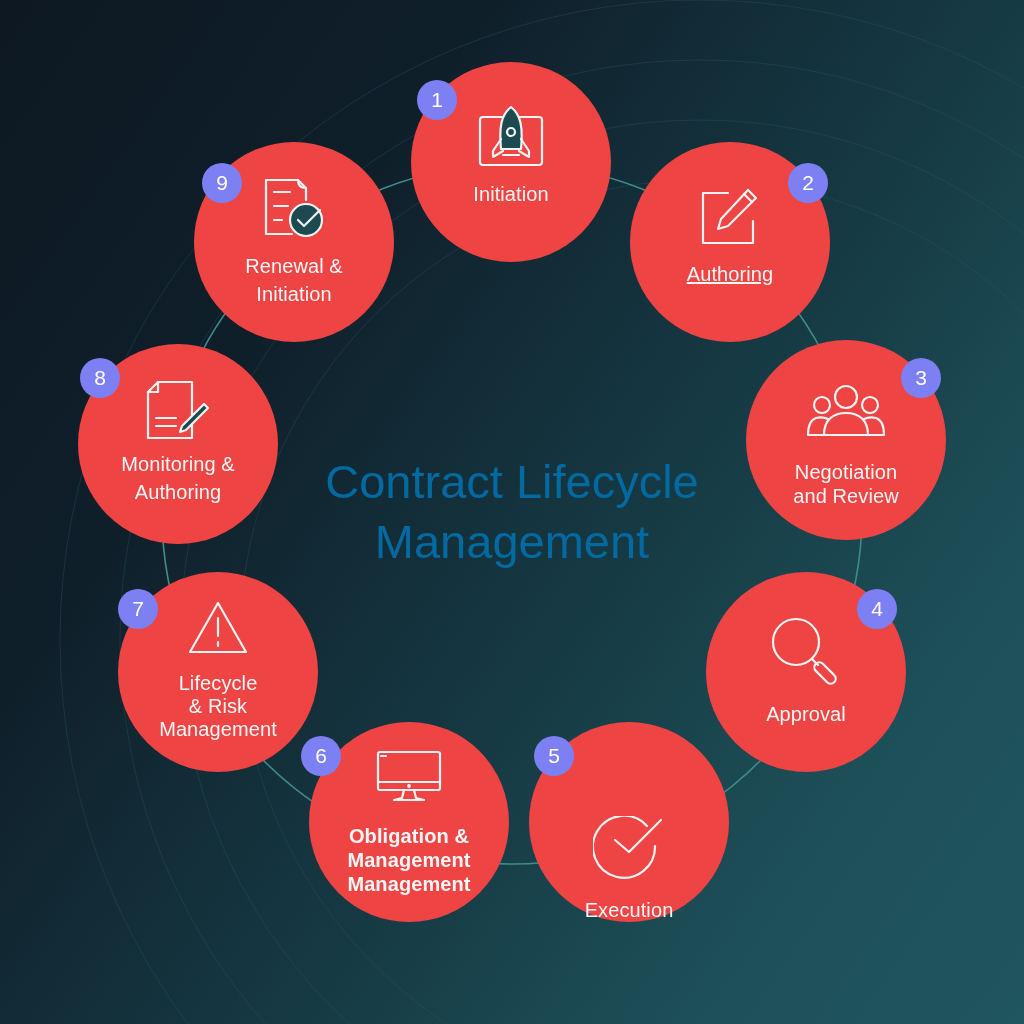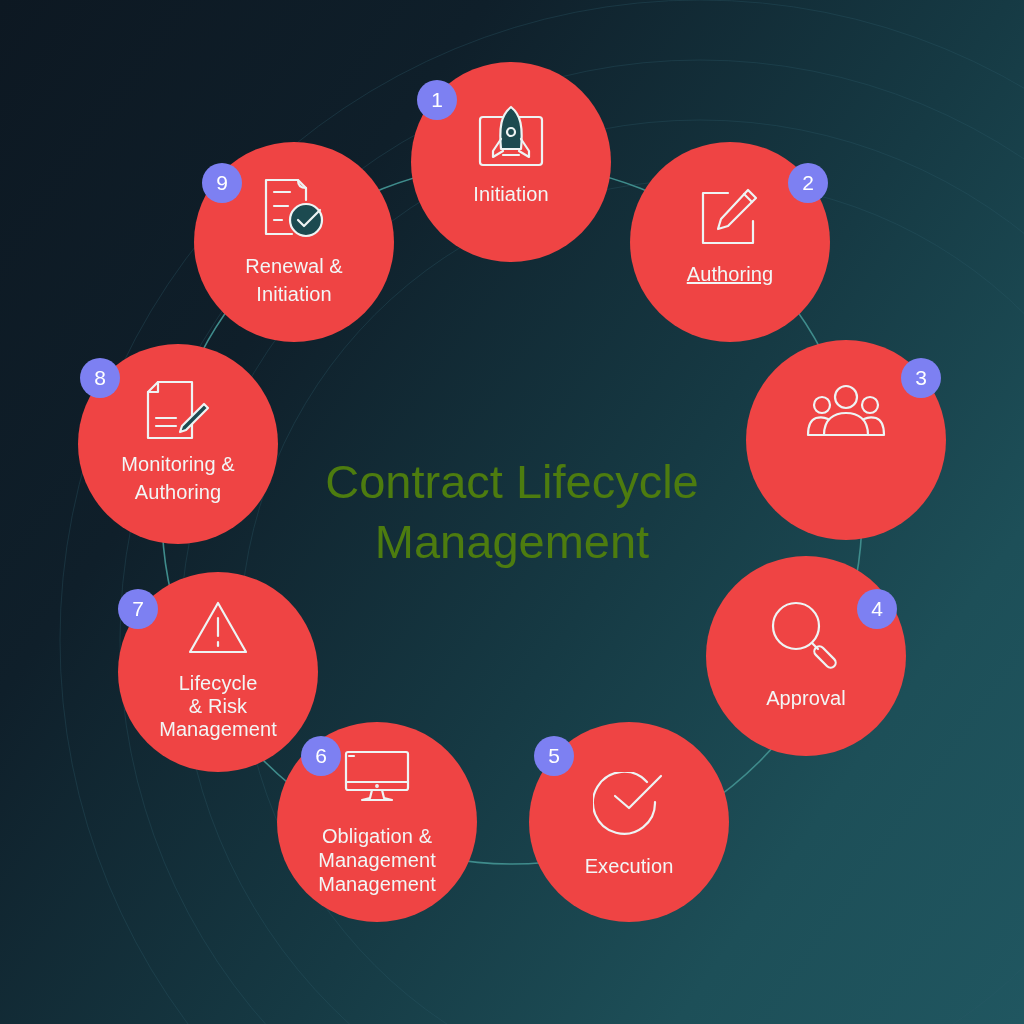--- a/index.html
+++ b/index.html
@@ -19,21 +19,21 @@
   }
   .node .icon { margin-top:44px; height:62px; display:flex; align-items:center; justify-content:center; }
   .node .icon svg { stroke:#eef4f4; fill:none; stroke-width:2.2; stroke-linecap:round; stroke-linejoin:round; }
   .node .label { margin-top:14px; font-size:20px; line-height:24px; letter-spacing:0.1px; }
   .badge {
     position:absolute; width:40px; height:40px; border-radius:50%;
     background:#7d80f2; color:#ffffff; font-size:21px; line-height:40px; text-align:center;
   }
   .title {
     position:absolute; left:262px; top:452px; width:500px; text-align:center;
-    color:#4d7c0f; font-size:47px; line-height:60px; font-weight:400;
+    color:#0369a1; font-size:47px; line-height:60px; font-weight:400;
   }
 </style>
 </head>
 <body>
 
 <svg class="bg-arcs" viewBox="0 0 1024 1024">
   <g fill="none" stroke="#2a5a66" stroke-opacity="0.35" stroke-width="1">
     <circle cx="700" cy="640" r="640"></circle>
     <circle cx="700" cy="640" r="580"></circle>
     <circle cx="700" cy="640" r="520"></circle>
@@ -85,51 +85,55 @@
   <div class="icon" style="margin-top:40px;">
     <svg width="80" height="56" viewBox="0 0 80 56">
       <circle cx="40" cy="14" r="11"></circle>
       <circle cx="16" cy="22" r="8"></circle>
       <circle cx="64" cy="22" r="8"></circle>
       <path d="M18 52 C18 36 28 30 40 30 C52 30 62 36 62 52 Z"></path>
       <path d="M22 36 C18 34 14 34 10 35 C4 37 2 44 2 52 L18 52"></path>
       <path d="M58 36 C62 34 66 34 70 35 C76 37 78 44 78 52 L62 52"></path>
     </svg>
   </div>
+  <div class="label" style="margin-top:18px;">
+    <div>Negotiation</div>
+    <div>and Review</div>
+  </div>
 </div>
 <div class="badge" style="left:901px; top:358px;">3</div>
 
-<div class="node" style="left:706px; top:556px;">
+<div class="node" style="left:706px; top:572px;">
   <div class="icon" style="margin-top:44px; height:70px;">
     <svg width="72" height="70" viewBox="0 0 72 70">
       <circle cx="26" cy="26" r="23"></circle>
       <path d="M42 43 L48 49"></path>
       <rect x="50" y="44" width="10" height="26" rx="5" transform="rotate(-45 55 57)"></rect>
     </svg>
   </div>
   <div class="label" style="margin-top:16px;">
     <div>Approval</div>
   </div>
 </div>
 <div class="badge" style="left:857px; top:589px;">4</div>
 
-<div class="node" style="left:529px; top:722px;">
+<div class="node" style="left:529px; top:722px;justify-content:flex-end;">
   <div class="icon" style="margin-top:50px; height:66px;">
     <svg width="72" height="66" viewBox="0 0 72 66">
       <path d="M62 30 A31 31 0 1 1 54 10"></path>
       <path d="M22 24 L36 36 L68 4"></path>
     </svg>
   </div>
   <div class="label" style="margin-top:16px;">
     <div>Execution</div>
   </div>
 </div>
 <div class="badge" style="left:534px; top:736px;">5</div>
 
-<div class="node" style="left:277px; top:722px;">
+<div class="node" style="left:309px; top:722px;font-weight:bold;">
   <div class="icon" style="margin-top:28px; height:54px;">
     <svg width="66" height="54" viewBox="0 0 66 54">
       <rect x="2" y="2" width="62" height="38" rx="2"></rect>
       <path d="M2 32 L64 32"></path>
       <path d="M5 6 L10 6"></path>
       <circle cx="33" cy="36" r="0.8"></circle>
       <path d="M28 40 L26 48 L18 50 L48 50 L40 48 L38 40"></path>
     </svg>
   </div>
   <div class="label" style="margin-top:20px;">

